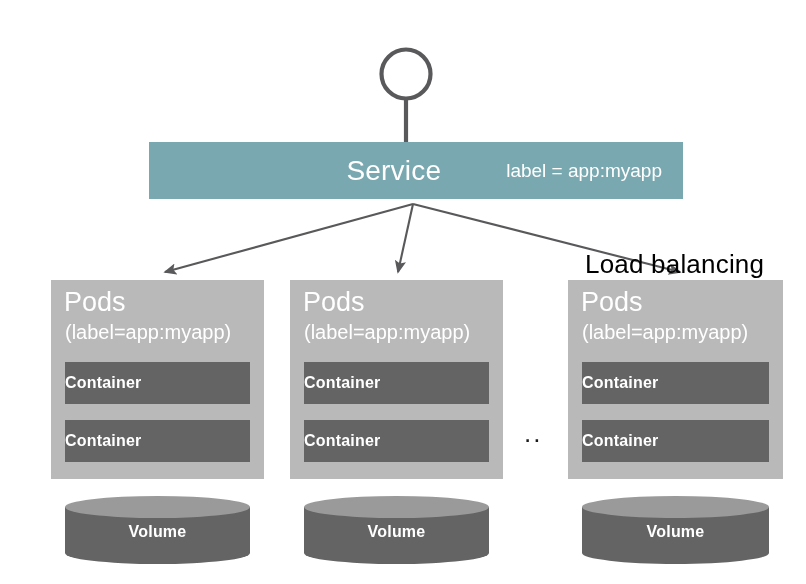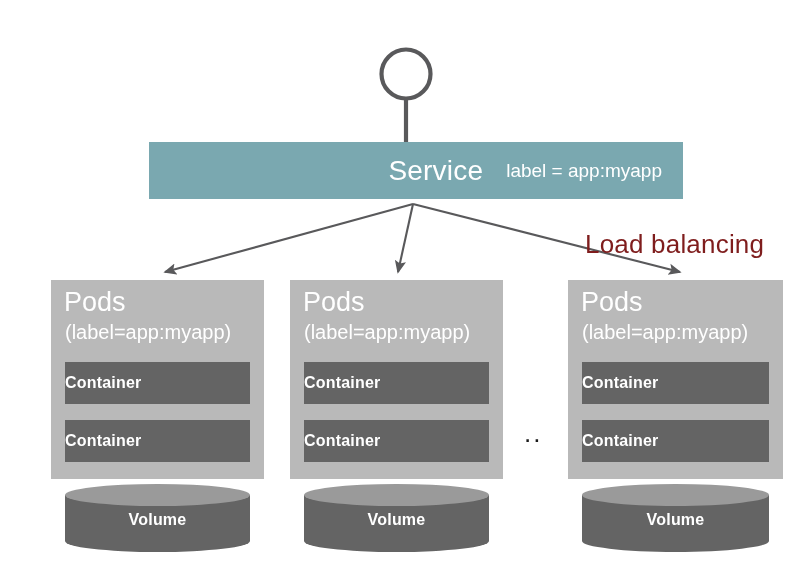--- a/index.html
+++ b/index.html
@@ -46,43 +46,44 @@
     left: 149px;
     top: 142px;
     width: 534px;
     height: 57px;
     background: #7aa8b0;
     display: flex;
     align-items: center;
     justify-content: flex-end;
     box-sizing: border-box;
     padding-right: 21px;
+    gap: 48px;
   }
   .service-title {
     font-size: 28px;
     color: #ffffff;
     white-space: nowrap;
     letter-spacing: 0.2px;
   }
   .service-label {
     font-size: 19px;
     color: #ffffff;
     white-space: nowrap;
-    margin-left: 23px;
+    margin-left: 17px;
     font-weight: 500;
   }
 
   
   .loadbal-label {
     position: absolute;
     left: 585px;
-    top: 244px;
+    top: 264px;
     transform: translateY(-50%);
     font-size: 26px;
-    color: #7f1d1d;
+    color: #000000;
     white-space: nowrap;
     letter-spacing: 0.2px;
   }
 
   
   .pod-box {
     position: absolute;
     top: 280px;
     height: 199px;
     background: #b9b9b9;
@@ -129,21 +130,21 @@
     color: #ffffff;
     font-weight: bold;
     letter-spacing: 0.2px;
   }
 
   
   .volume {
     position: absolute;
     left: 14px;
     right: 14px;
-    top: 204px;
+    top: 216px;
     height: 68px;
   }
   .volume svg { display: block; width: 100%; height: 100%; }
   .volume-label {
     position: absolute;
     left: 0;
     right: 0;
     top: 50%;
     transform: translateY(-40%);
     text-align: center;

